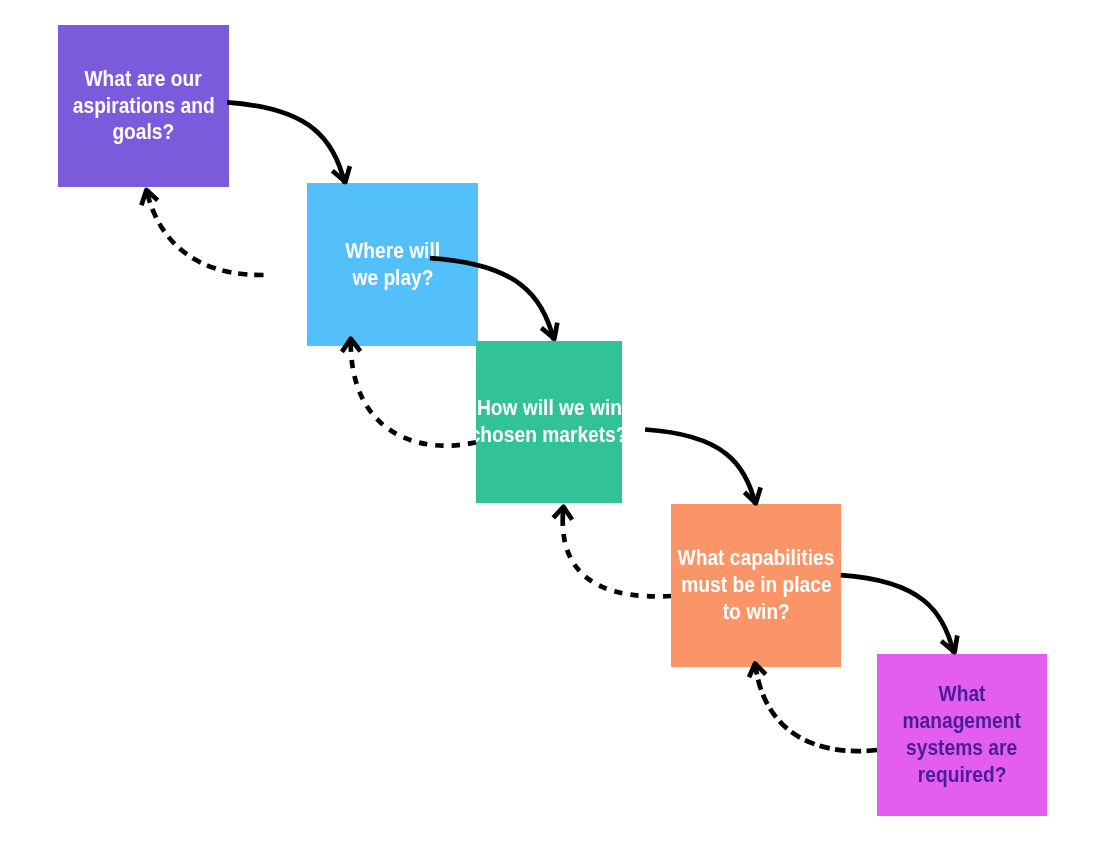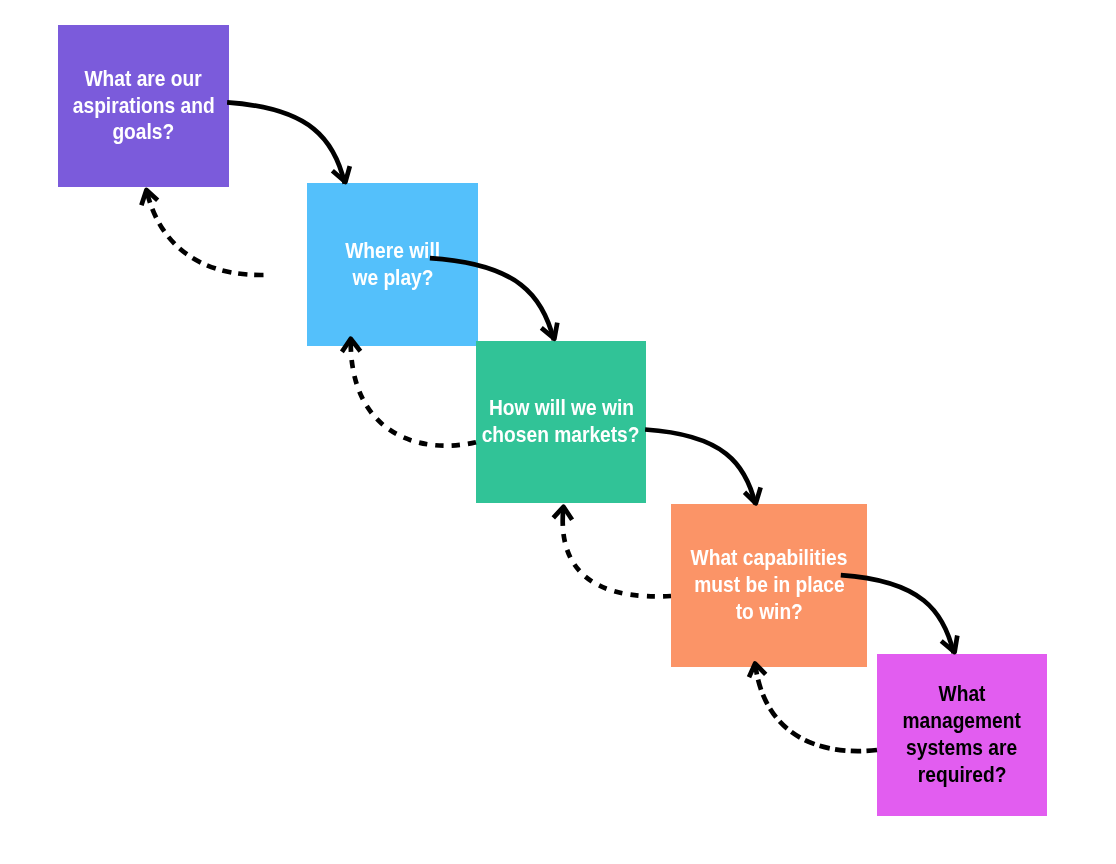--- a/index.html
+++ b/index.html
@@ -58,30 +58,30 @@
   <div id="nodes">
       <div class="node" style="left: 58px; top: 25px; width: 171px; height: 162px; background: rgb(123, 91, 219); color: rgb(255, 255, 255);">
         <span>What are our</span>
         <span>aspirations and</span>
         <span>goals?</span>
       </div>
       <div class="node" style="left: 263px; top: 183px; width: 171px; height: 163px; background: rgb(84, 192, 251); color: rgb(255, 255, 255); margin-left: 44px;">
         <span>Where will</span>
         <span>we play?</span>
       </div>
-      <div class="node" style="left: 476px; top: 341px; width: 170px; height: 162px; background: rgb(49, 195, 151); color: rgb(255, 255, 255);">
+      <div class="node" style="left: 476px; top: 341px; width: 146px; height: 162px; background: rgb(49, 195, 151); color: rgb(255, 255, 255);">
         <span>How will we win</span>
         <span>chosen markets?</span>
       </div>
-      <div class="node" style="left: 671px; top: 504px; width: 196px; height: 163px; background: rgb(251, 148, 103); color: rgb(255, 255, 255);">
+      <div class="node" style="left: 671px; top: 504px; width: 170px; height: 163px; background: rgb(251, 148, 103); color: rgb(255, 255, 255);">
         <span>What capabilities</span>
         <span>must be in place</span>
         <span>to win?</span>
       </div>
-      <div class="node" style="left: 877px; top: 654px; width: 170px; height: 162px; background: rgb(226, 93, 240); color: #000000;">
+      <div class="node" style="left: 877px; top: 654px; width: 170px; height: 162px; background: rgb(226, 93, 240); color: #4c1d95;">
         <span>What</span>
         <span>management</span>
         <span>systems are</span>
         <span>required?</span>
       </div>
     </div>
   <svg id="arrows" viewBox="0 0 1116 864">
     <g id="connector-lines" fill="none" stroke-linecap="butt">
         <path d="M 227.1 102.4 C 311.3 108.1, 334.5 140.1, 344.8 183.6" stroke="#000000" stroke-width="4.7"></path>
         <path d="M 429.9 258.1 C 518.6 263.8, 543.0 296.2, 553.9 340.3" stroke="#000000" stroke-width="4.7"></path>

